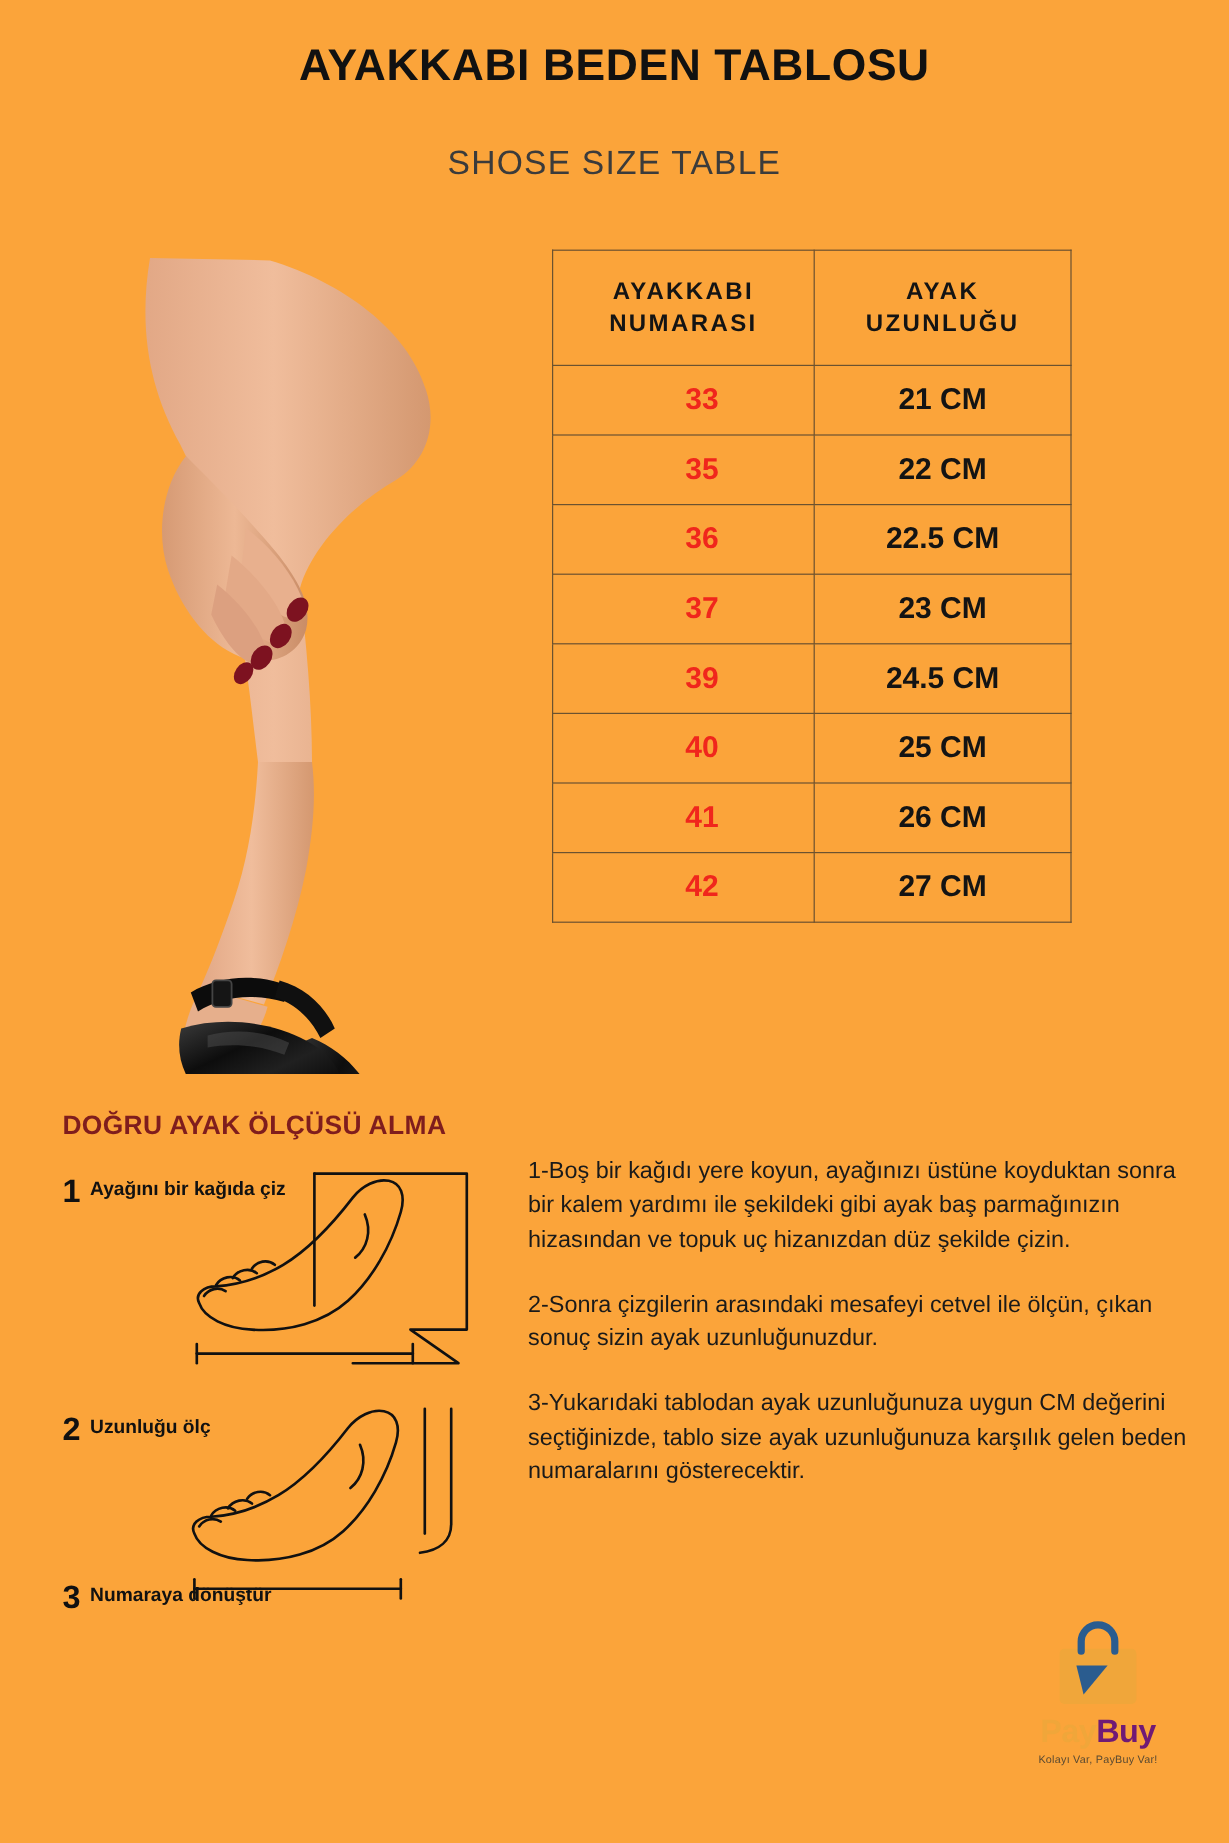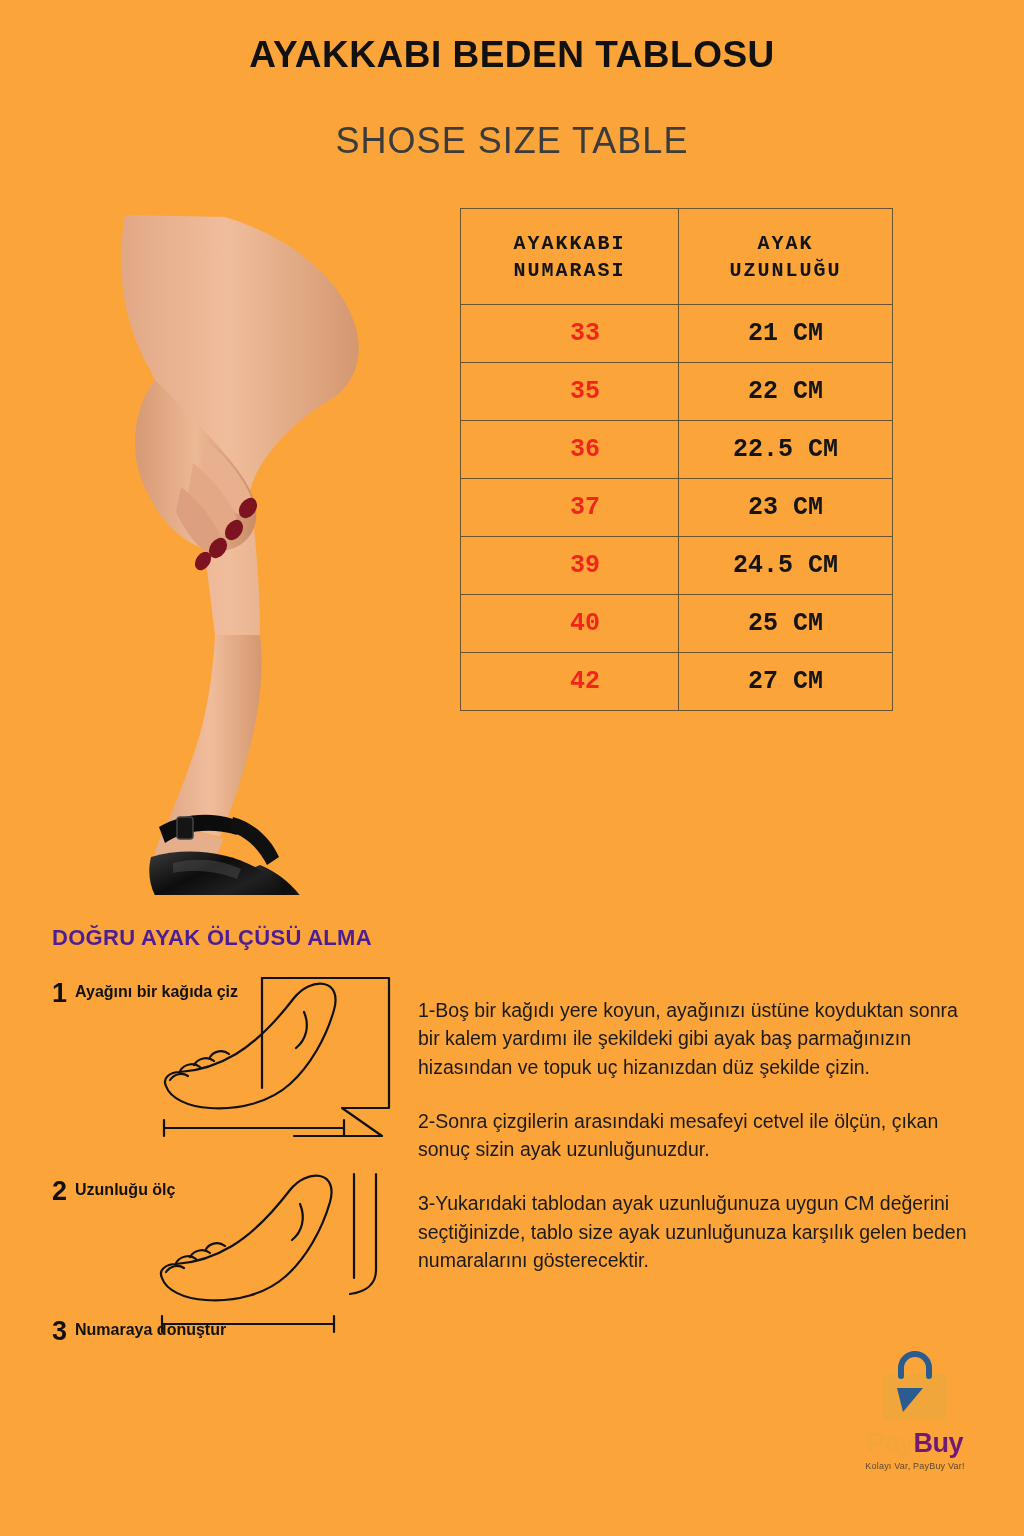--- a/index.html
+++ b/index.html
@@ -23,21 +23,21 @@
     text-align: center;
     font-size: 37px;
     font-weight: bold;
     letter-spacing: 0.5px;
     color: #111111;
   }
   .subtitle {
     position: absolute;
     top: 120px; left: 0; width: 1024px;
     text-align: center;
-    font-size: 36px;
+    font-size: 28px;
     font-weight: 400;
     letter-spacing: 1px;
     color: #3b3b3b;
   }
 
   
   .hero {
     position: absolute;
     left: 55px; top: 205px;
     width: 380px; height: 690px;
@@ -47,21 +47,20 @@
   
   .table-wrap {
     position: absolute;
     left: 460px; top: 208px;
     width: 432px;
   }
   table.size-table {
     border-collapse: collapse;
     width: 432px;
     table-layout: fixed;
-    font-family: Liberation Mono, monospace;
   }
   table.size-table th, table.size-table td {
     border: 1px solid #6b5230;
     text-align: center;
     background: transparent;
   }
   table.size-table th {
     height: 96px;
     font-size: 20px;
     font-weight: bold;
@@ -82,21 +81,21 @@
   }
   .col-a { width: 218px; }
   .col-b { width: 214px; }
 
   
   .howto-title {
     position: absolute;
     left: 52px; top: 925px;
     font-size: 22px;
     font-weight: bold;
-    color: #4c1d95;
+    color: #7f1d1d;
     letter-spacing: 0.3px;
   }
   .steps {
     position: absolute;
     left: 52px; top: 968px;
     width: 370px; height: 420px;
   }
   .step-label {
     position: absolute;
     display: flex;
@@ -122,23 +121,22 @@
 
   .foot-diagram {
     position: absolute;
   }
   .fd1 { left: 92px; top: 0px; }
   .fd2 { left: 92px; top: 198px; }
 
   
   .notes {
     position: absolute;
-    left: 418px; top: 962px;
+    left: 440px; top: 962px;
     width: 565px;
-    margin-top: 34px;
   }
   .notes p {
     margin: 0 0 26px 0;
     font-size: 19.5px;
     line-height: 1.45;
     color: #1a1a1a;
   }
 
   
   .logo {
@@ -281,20 +279,24 @@
         </tr>
         <tr>
           <td class="size-num">39</td>
           <td>24.5 CM</td>
         </tr>
         <tr>
           <td class="size-num">40</td>
           <td>25 CM</td>
         </tr>
         <tr>
+          <td class="size-num">41</td>
+          <td>26 CM</td>
+        </tr>
+        <tr>
           <td class="size-num">42</td>
           <td>27 CM</td>
         </tr>
       </tbody>
     </table>
   </div>
 
   <div class="howto-title">DOĞRU AYAK ÖLÇÜSÜ ALMA</div>
 
   <div class="steps">

